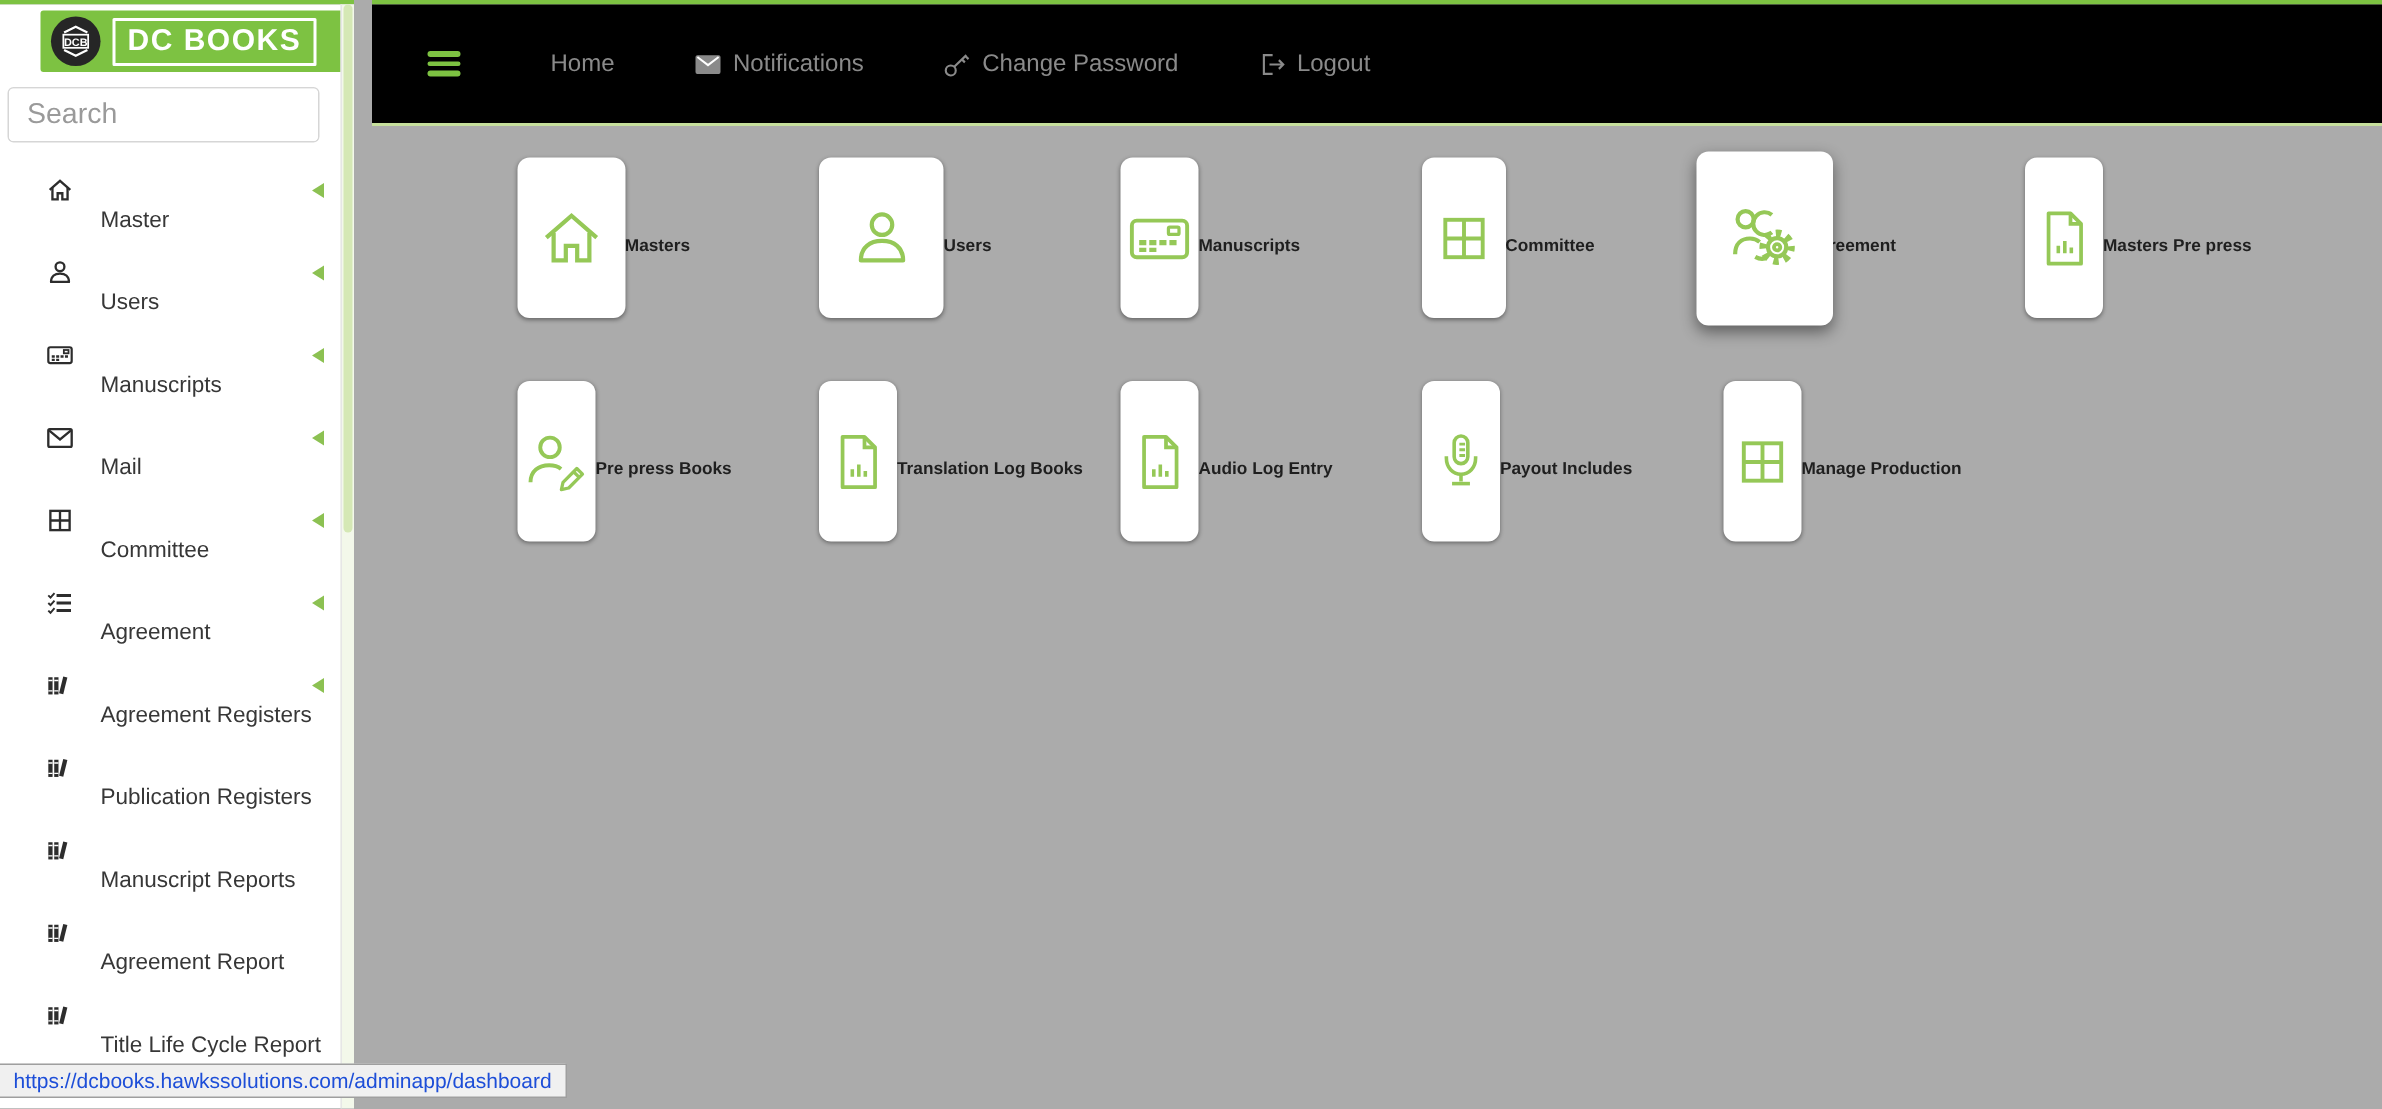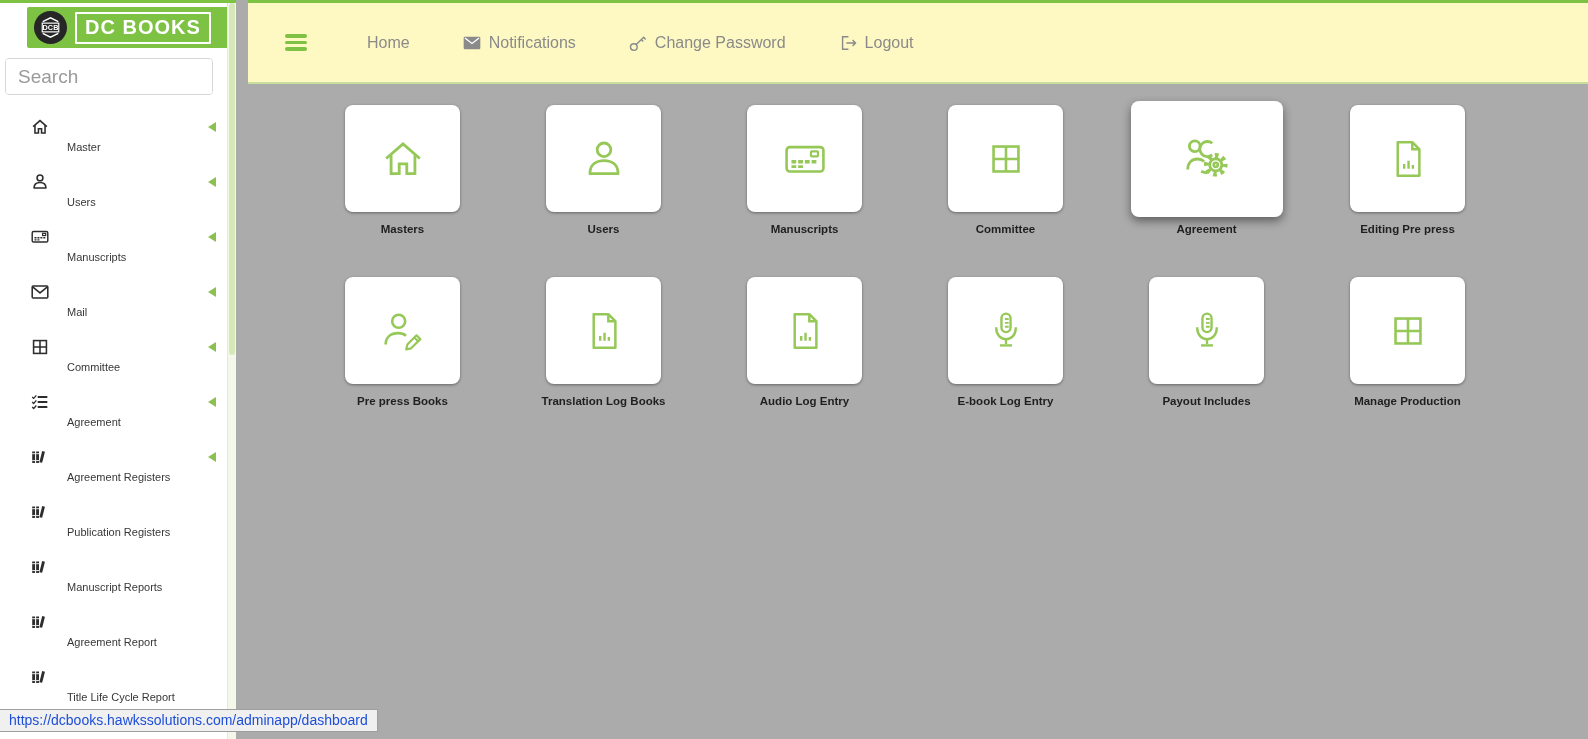--- a/index.html
+++ b/index.html
@@ -43,59 +43,59 @@
   .search-btn {
     width:38px; background:#f1f1f1; border:none; border-left:1px solid #d6d6d6;
     display:flex; align-items:center; justify-content:center; cursor:pointer;
   }
   .menu { margin-top:4px; }
   .menu-item {
     height:55px; display:flex; align-items:center;
     padding:0 20px 0 29px; cursor:pointer; color:#373737;
   }
   .menu-item .mi-icon { width:22px; height:22px; color:#2d2d2d; flex:0 0 auto; }
-  .menu-item .mi-label { margin-left:16px; font-size:11px; white-space:nowrap;margin-top:40px; }
+  .menu-item .mi-label { margin-left:16px; font-size:15px; white-space:nowrap;margin-top:40px; }
   .caret-left {
     margin-left:auto; width:0; height:0;
     border-top:5px solid transparent; border-bottom:5px solid transparent;
     border-right:8px solid #8cc152;
   }
   .sb-scroll {
     position:absolute; right:0; top:0; bottom:0; width:9px;
     background:#f3f8ea; border-left:1px solid #e6e6e6;
   }
   .sb-thumb {
     position:absolute; left:1px; right:1px; top:0; height:352px;
     background:#d5e8b5; border-radius:3px;
   }
 
   
   .navbar {
     position:absolute; left:248px; right:0; top:3px; height:81px;
-    background:#fef9c3; border-bottom:2px solid #c6df9c;
+    background:#000000; border-bottom:2px solid #c6df9c;
     display:flex; align-items:center; z-index:2;
   }
   .burger { margin-left:37px; cursor:pointer; }
   .burger span { display:block; width:22px; height:3.5px; background:#7dc242; border-radius:2px; }
   .burger span + span { margin-top:3.2px; }
   .nav-items { display:flex; align-items:center; margin-left:60px; gap:52px; }
   .nav-item {
     display:flex; align-items:center; gap:7px;
     color:#8a8a8a; font-size:16px; cursor:pointer; white-space:nowrap;
   }
   .nav-item svg { width:20px; height:20px; color:#8a8a8a; }
 
   
   .main { position:absolute; left:248px; right:0; top:84px; bottom:0; overflow:hidden; }
   .cards {
     display:flex; flex-wrap:wrap;
     column-gap:86px; row-gap:42px;
     padding:21px 0 0 97px;
   }
-  .tile { width:115px; display:flex; flex-direction:column; align-items:center; }
+  .tile { width:115px; display:flex; flex-direction:row; align-items:center; }
   .card {
     width:115px; height:107px; background:#ffffff; border-radius:8px;
     box-shadow:0 1px 3px rgba(0,0,0,0.4);
     display:flex; align-items:center; justify-content:center;
     cursor:pointer;
   }
   .card svg { width:52px; height:52px; color:#95c857; }
   .card.hovered {
     width:152px; height:116px;
     margin:-4.5px -18.5px -4.5px;
@@ -415,21 +415,21 @@
     </div>
 
 
 
     <div class="tile">
       <div class="card">
         <svg class="stroke-ic">
             <use href="#i-docchart"></use>
           </svg>
       </div>
-      <div class="tile-label">Editing Pre press</div>
+      <div class="tile-label">Masters Pre press</div>
     </div>
 
     <div class="tile">
       <div class="card">
         <svg class="stroke-ic">
             <use href="#i-personedit"></use>
           </svg>
       </div>
       <div class="tile-label">Pre press Books</div>
     </div>
@@ -445,28 +445,20 @@
 
     <div class="tile">
       <div class="card">
         <svg class="stroke-ic">
             <use href="#i-docchart"></use>
           </svg>
       </div>
       <div class="tile-label">Audio Log Entry</div>
     </div>
 
-    <div class="tile">
-      <div class="card">
-        <svg class="stroke-ic">
-            <use href="#i-mic"></use>
-          </svg>
-      </div>
-      <div class="tile-label">E-book Log Entry</div>
-    </div>
 
     <div class="tile">
       <div class="card">
         <svg class="stroke-ic">
             <use href="#i-mic"></use>
           </svg>
       </div>
       <div class="tile-label">Payout Includes</div>
     </div>
 

